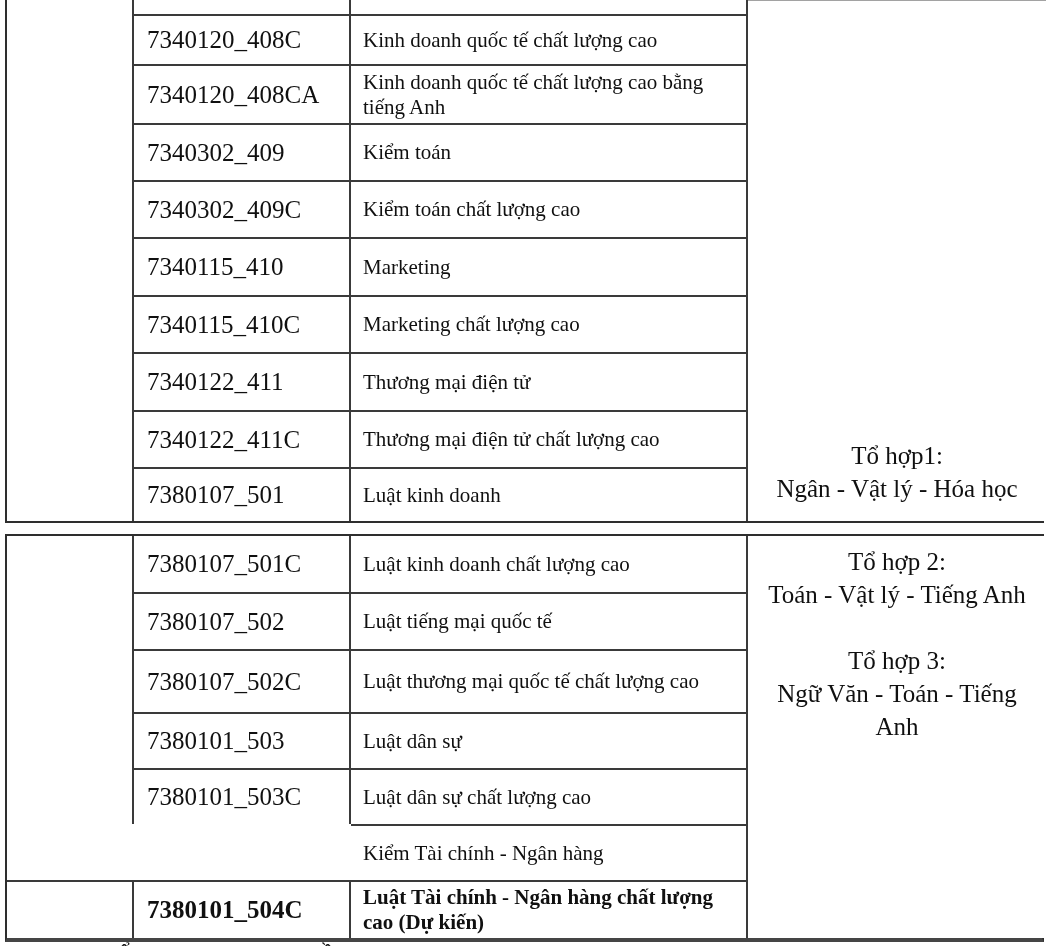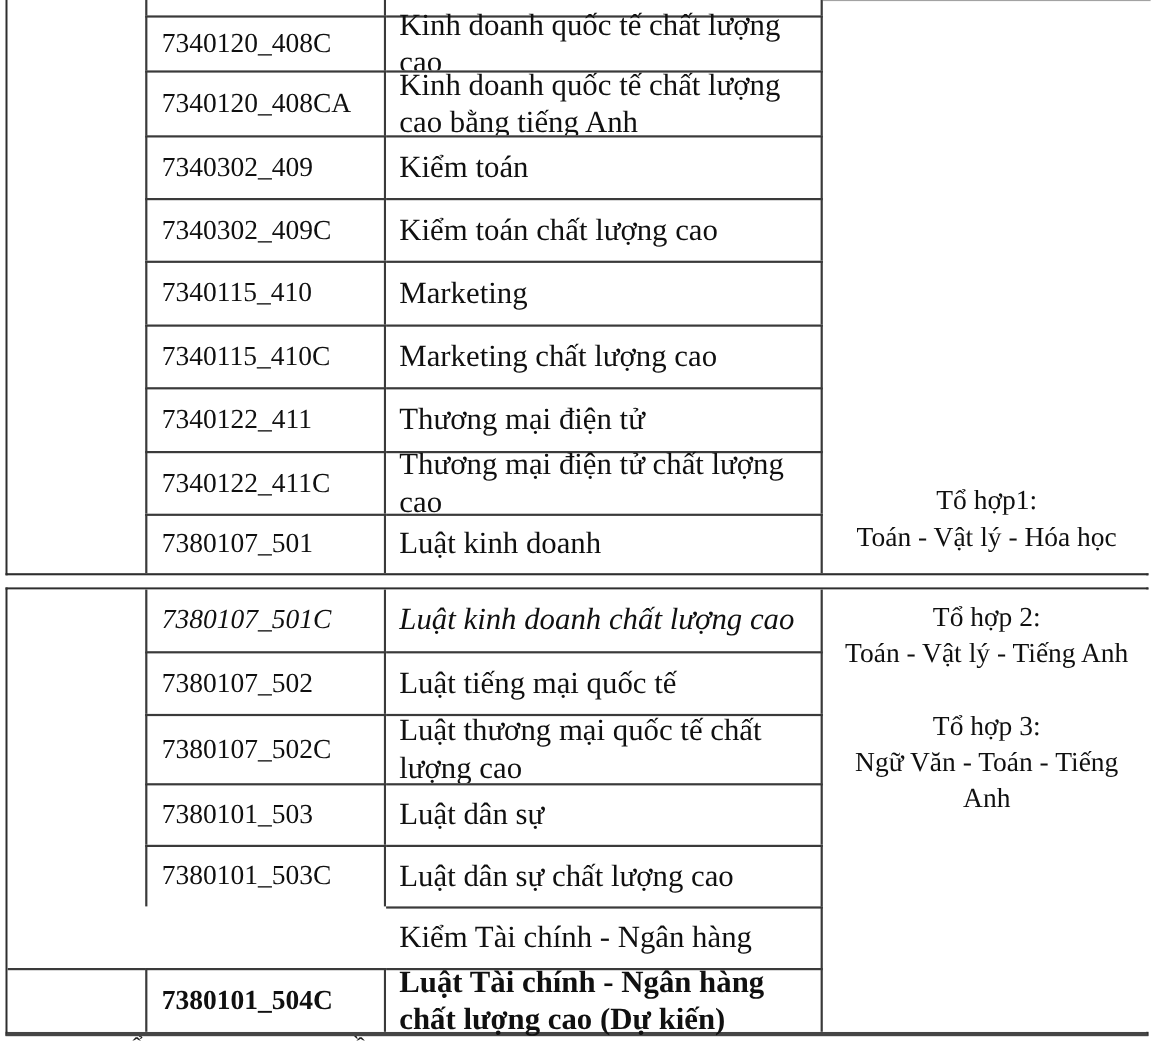--- a/index.html
+++ b/index.html
@@ -49,26 +49,26 @@
     border-right:2px solid var(--line);
     display:flex;align-items:center;
     padding-left:13px;
     font-size:25px;
   }
   .name{
     grid-column:3;
     border-right:2px solid var(--line);
     display:flex;align-items:center;
     padding:2px 6px 2px 12px;
-    font-size:28px;line-height:1.18;
+    font-size:21px;line-height:1.18;
   }
   .t1 .code,.t1 .name{border-top:2px solid var(--line);}
   .t1 .sliver{border-top:none;}
   .t2 .code,.t2 .name{border-top:2px solid var(--line);}
-  .t2 .nt{border-top:none;font-style:italic;}
+  .t2 .nt{border-top:none;}
 
   .boldrow{font-weight:bold;}
 
   .combo{
     grid-column:4;grid-row:1/-1;
     display:flex;flex-direction:column;align-items:center;
     font-size:25px;line-height:33px;
     text-align:right;
   }
   .t1 .combo{
@@ -93,21 +93,21 @@
 </head>
 <body>
 
 <div class="page">
 
   <div class="tbl t1">
     <div class="cell left-cell"></div>
 
     <div class="cell combo">
       <div class="combo-line">Tổ hợp1:</div>
-      <div class="combo-line">Toán - Vật lý - Hóa học</div>
+      <div class="combo-line">Ngân - Vật lý - Hóa học</div>
     </div>
 
     <div class="cell code sliver"></div>
     <div class="cell name sliver"></div>
 
     <div class="cell code">7340120_408C</div>
     <div class="cell name">Kinh doanh quốc tế chất lượng cao</div>
 
     <div class="cell code">7340120_408CA</div>
     <div class="cell name">Kinh doanh quốc tế chất lượng cao bằng tiếng Anh</div>

